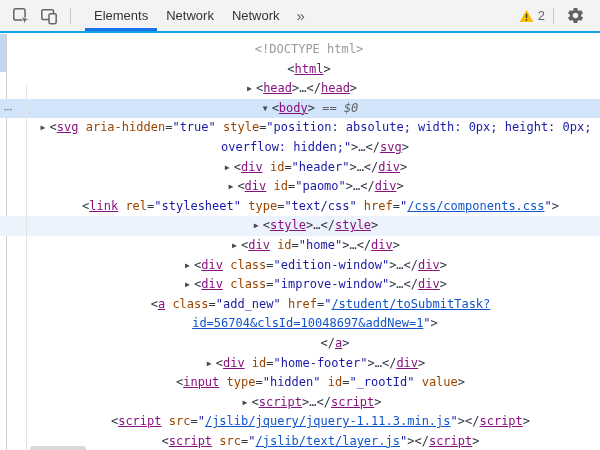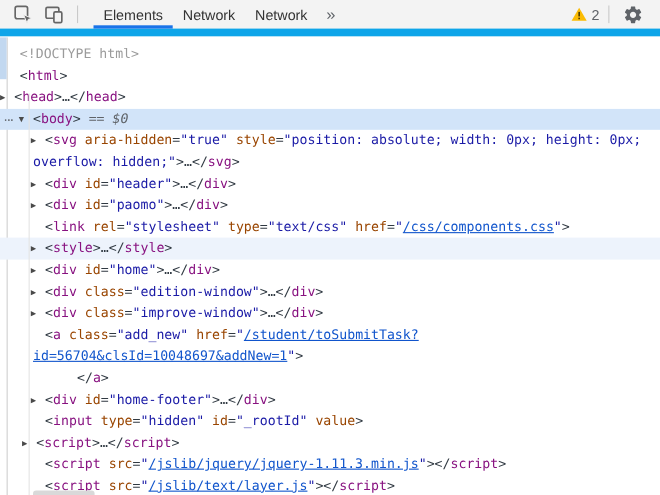--- a/index.html
+++ b/index.html
@@ -1,44 +1,44 @@
 <!DOCTYPE html>
 <html><head>
 <meta charset="utf-8">
 <style>
   html,body{margin:0;padding:0;background:#e8e8e8;}
   .frame{position:relative;width:600px;height:450px;background:#ffffff;overflow:hidden;
          font-family:"Liberation Sans","DejaVu Sans",sans-serif;}
   
   .toolbar{position:absolute;top:0;left:0;right:0;height:33px;background:#f3f3f3;
-           border-bottom:7px solid #0ea5e9;display:flex;align-items:center;box-sizing:border-box;}
+           border-bottom:2px solid #0ea5e9;display:flex;align-items:center;box-sizing:border-box;}
   .tb-btn{display:flex;align-items:center;justify-content:center;width:26px;height:26px;cursor:pointer;}
   .tb-sep{width:1px;height:16px;background:#c9c9c9;margin:0 8px;}
   .tabs{display:flex;height:100%;align-items:stretch;margin-left:6px;}
   .tab{position:relative;display:flex;align-items:center;padding:0 9px;font-size:13px;color:#333;cursor:pointer;}
   .tab.active::after{content:"";position:absolute;left:0;right:0;bottom:0;height:3px;background:#1a73e8;}
   .tab-more{display:flex;align-items:center;padding:0 8px;font-size:15px;color:#5f6368;cursor:pointer;}
   .tb-spacer{flex:1;}
   .warn-group{display:flex;align-items:center;gap:4px;cursor:pointer;}
   .warn-count{font-size:13px;color:#5f6368;}
   .gear{margin-right:12px;}
   
   .sliver{position:absolute;top:34px;left:0;width:6px;bottom:0;background:#ffffff;border-right:1px solid #cfcfcf;}
   .sliver-top{height:38px;background:#c2d8f0;}
   
   .tree{position:absolute;top:34px;left:0;right:0;bottom:0;overflow:hidden;padding-top:6px;
         font-family:"DejaVu Sans Mono","Liberation Mono",monospace;font-size:12px;color:#303942;}
-  .row{position:relative;height:19.6px;line-height:19.6px;white-space:pre;overflow:hidden;}
+  .row{position:relative;height:19.6px;line-height:19.6px;white-space:pre;overflow:hidden;text-align:center;}
   .row.sel{background:#d2e4f9;}
   .row.hov{background:#edf3fc;}
   .arrow{display:inline-block;width:13px;font-size:8px;color:#4a4a4a;vertical-align:1px;}
   .gutter{position:absolute;left:3px;top:0;color:#5f6368;font-size:13px;letter-spacing:-1.5px;
           font-family:"Liberation Sans",sans-serif;cursor:pointer;}
   .sp{color:#303942;}
-  .st{color:#881280;}
+  .st{color:#881280;text-decoration:underline;}
   .sa{color:#994500;}
   .sv{color:#1a1aa6;}
   .sl{color:#1155cc;text-decoration:underline;cursor:pointer;}
   .sg{color:#9b9b9b;}
   .se{color:#5f6368;font-style:italic;}
   .indent-guide{position:absolute;left:26px;top:85px;bottom:0;width:1px;background:#e4e4e4;}
   .hthumb{position:absolute;left:30px;bottom:-2px;width:56px;height:6px;border-radius:3px;background:#d9d9d9;}
 </style>
 </head>
 <body>

